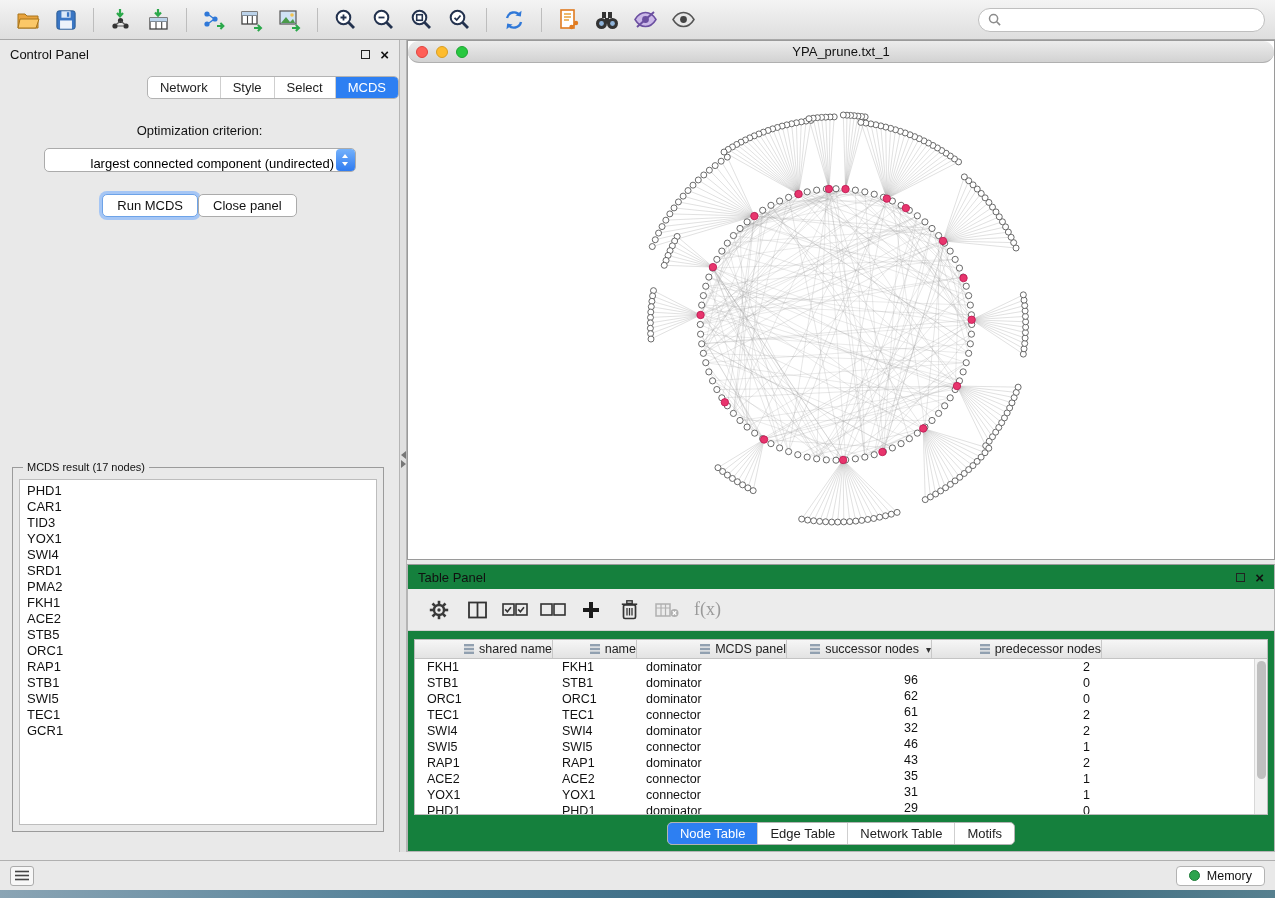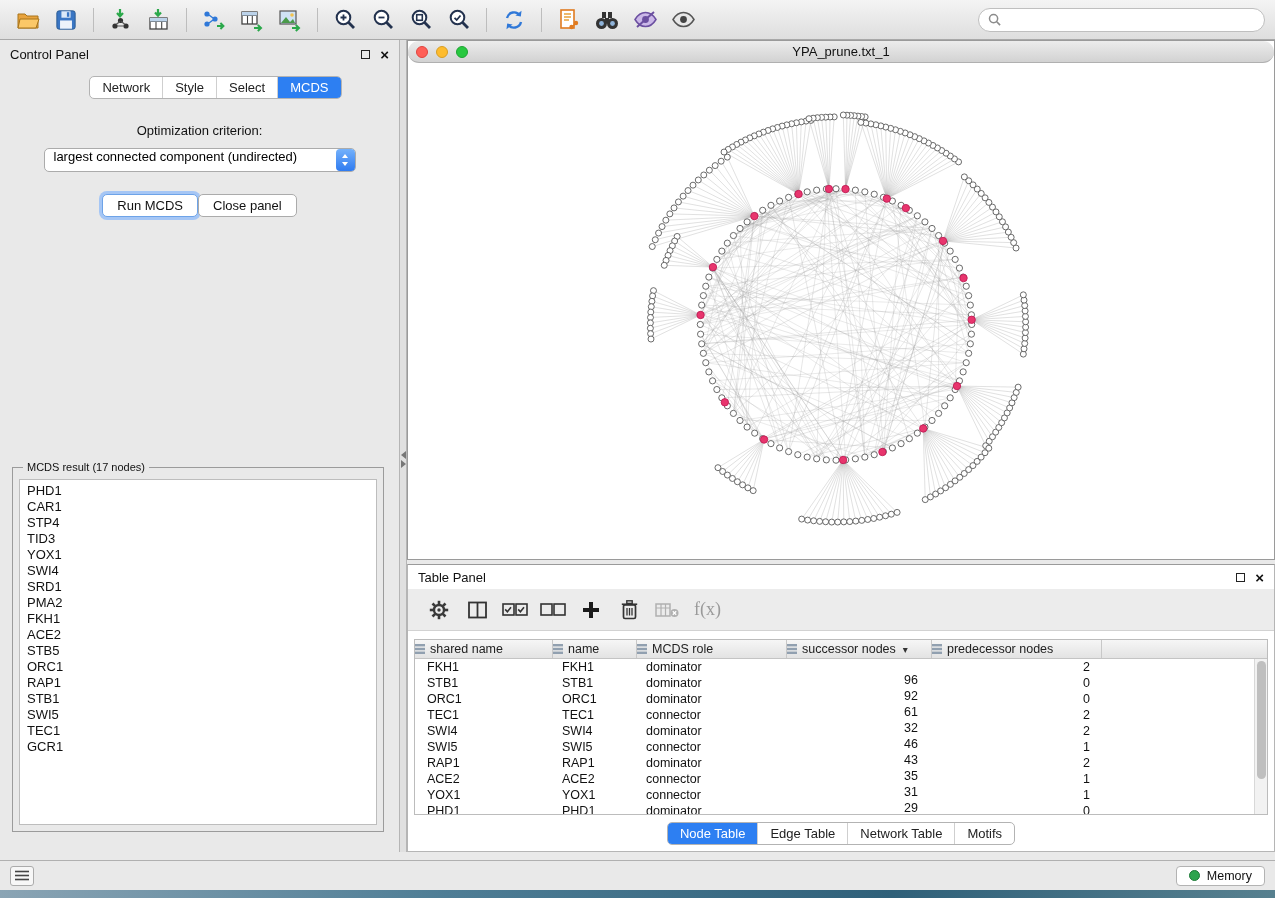--- a/index.html
+++ b/index.html
@@ -26,29 +26,29 @@
     font-family:"Liberation Sans",sans-serif; }
 
   
   .control-panel { position:absolute; left:0; top:40px; width:400px; bottom:38px;
     background:#e9e9e9; border-right:1px solid #b5b5b5; }
   .panel-header { height:28px; display:flex; align-items:center; padding:0 10px; font-size:13px; color:#111; }
   .win-btns { margin-left:auto; display:flex; align-items:center; gap:10px; }
   .float-btn { width:9px; height:9px; border:1.4px solid #222; display:inline-block; }
   .close-btn { font-size:15px; font-weight:bold; color:#111; line-height:1; }
 
-  .tabs-row { display:flex; justify-content:center; margin-top:8px;padding-left:32px; }
+  .tabs-row { display:flex; justify-content:flex-end; margin-top:8px;padding-left:32px; }
   .seg { display:inline-flex; background:#fff; border:1px solid #b3b3b3; border-radius:5px; overflow:hidden; }
   .seg .tab { padding:3px 12px; font-size:13px; color:#222; border-left:1px solid #cfcfcf; white-space:nowrap; }
   .seg .tab:first-child { border-left:none; }
   .seg .tab.active { background:var(--accent); color:#fff; }
 
   .opt-label { text-align:center; font-size:13px; margin-top:24px; color:#111; }
   .dropdown { margin:10px auto 0; width:312px; height:24px; background:#fff; border:1px solid #ababab;
-    border-radius:5px; display:flex; align-items:flex-start; position:relative; }
+    border-radius:5px; display:flex; align-items:flex-end; position:relative;padding-left:37px; }
   .dropdown .dd-text { flex:1; font-size:13px; padding:0 6px 0 9px; white-space:nowrap; overflow:hidden; }
   .dd-stepper { width:19px; height:22px; margin-right:0px; border-radius:4px;
     background:linear-gradient(#74b1fb,#2f7bf0); display:flex; align-items:center; justify-content:center; }
 
   .btn-row { display:flex; justify-content:center; margin-top:22px; }
   .mac-btn { font-family:"Liberation Sans",sans-serif; font-size:13px; padding:3px 14px; background:#fff;
     border:1px solid #ababab; border-radius:5px; color:#111; }
   .mac-btn.focused { border:1px solid #6da3e8; box-shadow:0 0 0 3px rgba(110,170,255,.55); }
 
   .mcds-group { position:absolute; left:12px; right:15px; top:421px; bottom:20px;
@@ -75,34 +75,34 @@
   .traffic { display:flex; gap:8px; }
   .light { width:12px; height:12px; border-radius:50%; }
   .light.red { background:#ff5f57; border:1px solid #e0443e; }
   .light.yellow { background:#febc2e; border:1px solid #d89e24; }
   .light.green { background:#28c840; border:1px solid #1ea433; }
   .net-title { position:absolute; left:0; right:0; text-align:center; font-size:13px; color:#111; }
   .net-canvas { position:absolute; left:0; top:22px; right:0; bottom:0; background:#fff; }
   .net-canvas svg { width:100%; height:100%; display:block; }
 
   
-  .table-panel { position:absolute; left:407px; top:564px; right:0; bottom:38px; background:#ffffff;
+  .table-panel { position:absolute; left:407px; top:564px; right:0; bottom:38px; background:#15803d;
     border:1px solid #b5b5b5; border-top:1px solid #9a9a9a; }
   .tp-header { height:24px; display:flex; align-items:center; padding:0 10px; font-size:13px; color:#111; }
   .tp-toolbar { height:42px; display:flex; align-items:center; gap:4px; padding:0 14px;
     background:#ececec; border-bottom:1px solid #d2d2d2; }
   .tpi { width:34px; height:32px; display:flex; align-items:center; justify-content:center;
     background:transparent; border:none; }
   .fx { font-family:"Liberation Serif",serif; font-size:18px; color:#9a9a9a; padding-left:6px; }
 
   .tp-table { position:absolute; left:6px; right:6px; top:74px; bottom:36px; background:#fff;
     border:1px solid #bcbcbc; overflow:hidden; }
   .t-header { display:flex; height:19px; background:linear-gradient(#f6f6f6,#e3e3e3);
     border-bottom:1px solid #c4c4c4; }
-  .th { display:flex; align-items:center; justify-content:flex-start; gap:5px; font-size:12.5px; color:#222;
+  .th { display:flex; align-items:center; justify-content:flex-end; gap:5px; font-size:12.5px; color:#222;
     border-right:1px solid #c8c8c8; overflow:hidden; position:relative; }
   .th-caret { font-size:10px; color:#333; margin-left:2px; }
   .t-body { position:absolute; top:19px; left:0; right:13px; bottom:0; overflow:hidden; }
   .tr { display:flex; height:16px; align-items:center; }
   .td { font-size:12.5px; color:#111; white-space:nowrap; overflow:hidden; }
   .td.c0 { padding-left:12px; } .td.c1 { padding-left:9px; } .td.c2 { padding-left:9px; }
   .td.num { text-align:right; }
   .td.c3 { padding-right:14px;margin-top:26px; } .td.c4 { padding-right:12px; }
   .c0{width:138px;flex:none;} .c1{width:84px;flex:none;} .c2{width:150px;flex:none;}
   .c3{width:145px;flex:none;} .c4{width:170px;flex:none;} .c5{flex:1;border-right:none;}
@@ -300,21 +300,20 @@
     <div class="btn-row">
       <button class="mac-btn focused">Run MCDS</button>
       <button class="mac-btn">Close panel</button>
     </div>
 
     <fieldset class="mcds-group">
       <legend>MCDS result (17 nodes)</legend>
       <div class="mcds-list" id="mcds-list">
           <div class="mcds-item">PHD1</div>
           <div class="mcds-item">CAR1</div>
-          <div class="mcds-item">STP4</div>
           <div class="mcds-item">TID3</div>
           <div class="mcds-item">YOX1</div>
           <div class="mcds-item">SWI4</div>
           <div class="mcds-item">SRD1</div>
           <div class="mcds-item">PMA2</div>
           <div class="mcds-item">FKH1</div>
           <div class="mcds-item">ACE2</div>
           <div class="mcds-item">STB5</div>
           <div class="mcds-item">ORC1</div>
           <div class="mcds-item">RAP1</div>
@@ -1090,21 +1089,21 @@
               <rect y="7.6" width="10" height="2.4" fill="#91a0b0"></rect>
             </svg>
             <span class="th-label">name</span>
           </div>
           <div class="th c2">
             <svg width="10" height="10" viewBox="0 0 10 10">
               <rect y="0" width="10" height="2.4" fill="#91a0b0"></rect>
               <rect y="3.8" width="10" height="2.4" fill="#91a0b0"></rect>
               <rect y="7.6" width="10" height="2.4" fill="#91a0b0"></rect>
             </svg>
-            <span class="th-label">MCDS role</span>
+            <span class="th-label">MCDS panel</span>
           </div>
           <div class="th c3">
             <svg width="10" height="10" viewBox="0 0 10 10">
               <rect y="0" width="10" height="2.4" fill="#91a0b0"></rect>
               <rect y="3.8" width="10" height="2.4" fill="#91a0b0"></rect>
               <rect y="7.6" width="10" height="2.4" fill="#91a0b0"></rect>
             </svg>
             <span class="th-label">successor nodes</span>
             <span class="th-caret">▾</span>
           </div>
@@ -1124,21 +1123,21 @@
             <div class="td c1">FKH1</div>
             <div class="td c2">dominator</div>
             <div class="td c3 num">96</div>
             <div class="td c4 num">2</div>
             <div class="td c5"></div>
           </div>
           <div class="tr">
             <div class="td c0">STB1</div>
             <div class="td c1">STB1</div>
             <div class="td c2">dominator</div>
-            <div class="td c3 num">92</div>
+            <div class="td c3 num">62</div>
             <div class="td c4 num">0</div>
             <div class="td c5"></div>
           </div>
           <div class="tr">
             <div class="td c0">ORC1</div>
             <div class="td c1">ORC1</div>
             <div class="td c2">dominator</div>
             <div class="td c3 num">61</div>
             <div class="td c4 num">0</div>
             <div class="td c5"></div>

